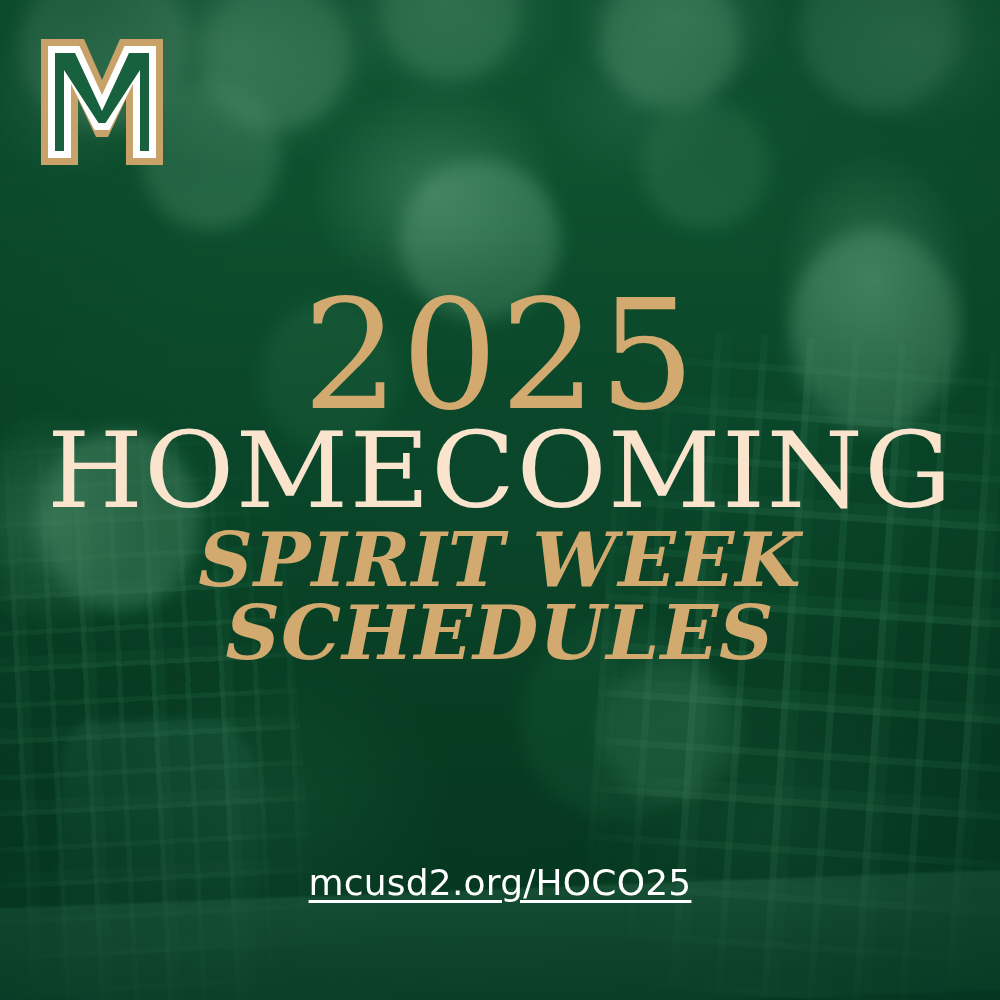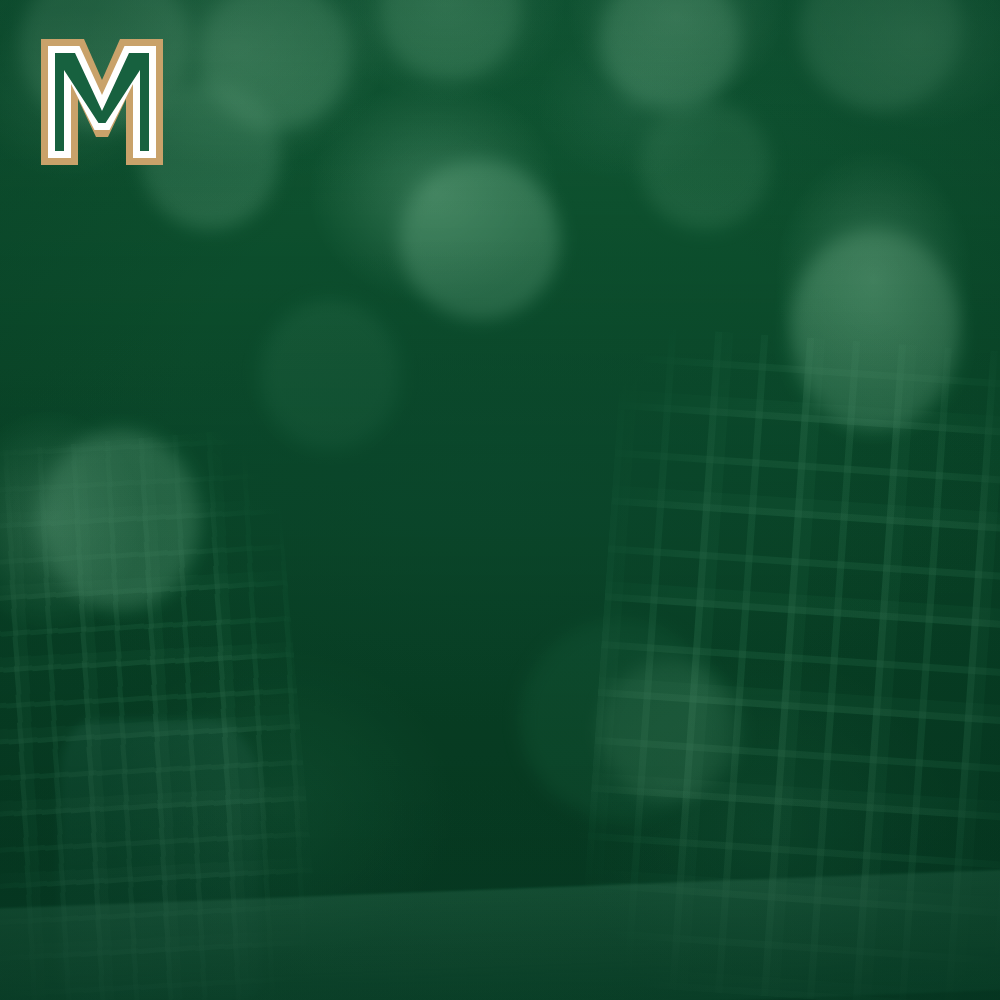--- a/index.html
+++ b/index.html
@@ -259,15 +259,27 @@
     <svg viewBox="0 0 128 132" xmlns="http://www.w3.org/2000/svg" aria-hidden="true">
 
       <path d="M3 3 H46 L64 44 L82 3 H125 V129 H88 V63 L70 101 H58 L40 63 V129 H3 Z" fill="#c9a26a"></path>
 
       <path d="M10 10 H41.5 L64 59 L86.5 10 H118 V122 H95 V48 L71.5 94 H56.5 L33 48 V122 H10 Z" fill="#ffffff"></path>
 
       <path d="M17 17 H37 L64 75 L91 17 H111 V115 H102 V34 L67.5 87 H60.5 L26 34 V115 H17 Z" fill="#17613f"></path>
     </svg>
   </div>
 
-
+  <div class="titles">
+    <span class="year" style="color:#d2a96e;">2025</span>
+
+    <span class="headline" style="color:#fae4cd;">HOMECOMING</span>
+
+    <span class="sub1" style="color:#d2a96e;">SPIRIT WEEK</span>
+
+    <span class="sub2" style="color:#d2a96e;">SCHEDULES</span>
+  </div>
+
+  <div class="url-wrap">
+    <span class="url" style="color:#ffffff;">mcusd2.org/HOCO25</span>
+  </div>
 
 </div>
 
 </body></html>

